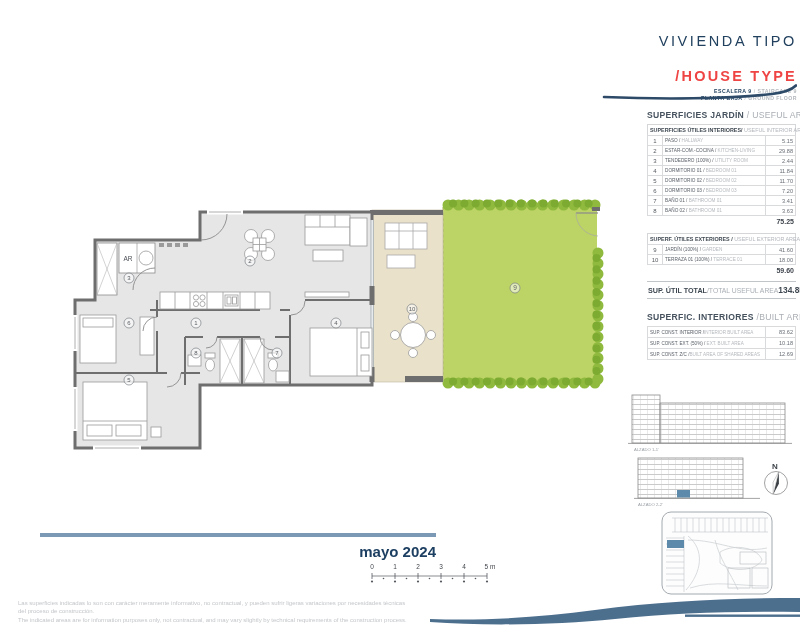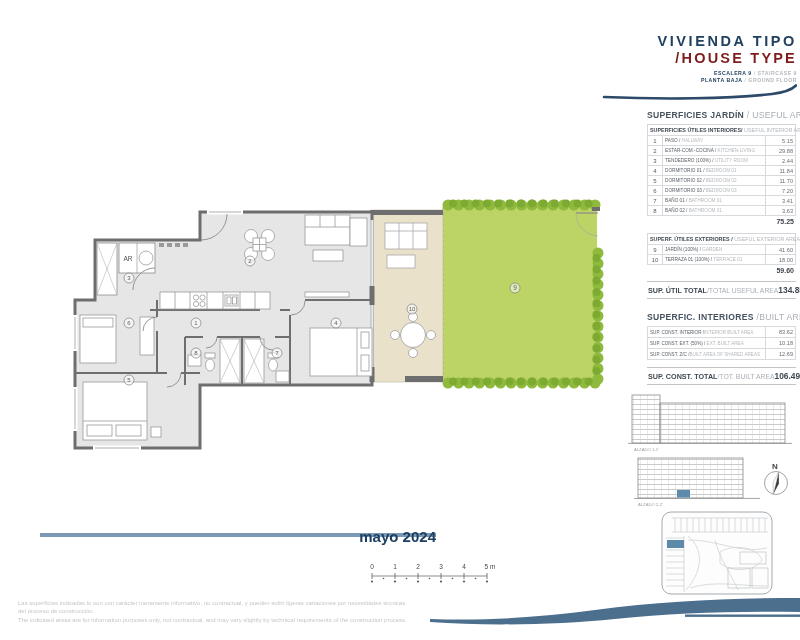--- a/index.html
+++ b/index.html
@@ -2,22 +2,22 @@
 <html><head>
 <meta charset="utf-8">
 <style>
   html,body{margin:0;padding:0;}
   body{width:800px;height:640px;position:relative;overflow:hidden;background:#ffffff;
        font-family:"Liberation Sans",sans-serif;-webkit-font-smoothing:antialiased;}
 
   
   .hdr{position:absolute;top:28px;left:555px;width:242px;display:flex;justify-content:flex-end;align-items:flex-start;gap:7px;}
   .hdr-titles{text-align:right;padding-top:5px;}
-  .hdr-line1{font-size:14.5px;font-weight:bold;letter-spacing:2.6px;color:#21415f;line-height:1.15;}
-  .hdr-line2{font-size:14.5px;font-weight:bold;letter-spacing:2.2px;color:#7f1d1d;line-height:1.15;}
+  .hdr-line1{font-size:14.5px;font-weight:normal;letter-spacing:2.6px;color:#21415f;line-height:1.15;}
+  .hdr-line2{font-size:14.5px;font-weight:bold;letter-spacing:2.2px;color:#ef4444;line-height:1.15;margin-top:18px;}
   .hdr-subs{margin-top:4px;font-size:5.2px;letter-spacing:.5px;line-height:1.35;}
   .hdr-subs .es{color:#21415f;font-weight:bold;}
   .hdr-subs .sl{color:#b3b7bc;}
   .hdr-subs .en{color:#b3b7bc;font-weight:bold;}
   .hdr-code{font-size:45px;font-weight:bold;color:#21415f;line-height:.95;letter-spacing:-1px;}
   .hdr-swoosh{position:absolute;top:84px;left:600px;}
 
   
   .rcol{position:absolute;left:647px;top:110px;width:149px;}
   .sec-title{font-size:8.6px;letter-spacing:.3px;white-space:nowrap;margin-bottom:4px;}
@@ -46,21 +46,21 @@
   td.blbl .es{color:#5a6068;}
   td.blbl .en{color:#b5b9be;}
   td.bval{width:25px;text-align:right;font-size:5.6px;color:#686e75;}
 
   
   .plan-svg{position:absolute;left:55px;top:165px;}
   .drw-svg{position:absolute;left:620px;top:390px;}
 
   
   .maybar{position:absolute;left:40px;top:533px;width:396px;height:4px;background:#7b98b4;}
-  .mayo{position:absolute;left:236px;top:528px;width:200px;text-align:right;
+  .mayo{position:absolute;left:236px;top:543px;width:200px;text-align:right;
         font-size:15px;font-weight:bold;color:#1d3f61;}
   .scale-svg{position:absolute;left:362px;top:560px;}
   .disclaimer{position:absolute;left:18px;top:599px;width:600px;font-size:6px;line-height:1.4;color:#c3c6ca;}
   .foot-swoosh{position:absolute;left:430px;top:592px;}
 </style>
 </head>
 <body>
 
 <div class="hdr">
   <div class="hdr-titles">
@@ -169,25 +169,20 @@
     <tr>
           <td class="blbl"><span class="es">SUP. CONST. EXT. (50%) /</span><span class="en"> EXT. BUILT AREA</span></td>
           <td class="bval">10.18</td>
         </tr>
     <tr>
           <td class="blbl"><span class="es">SUP. CONST. Z/C /</span><span class="en">BUILT AREA OF SHARED AREAS</span></td>
           <td class="bval">12.69</td>
         </tr>
     </tbody>
   </table>
-  <div class="total-row">
-    <span class="es">SUP. CONST. TOTAL</span>
-      <span class="en">/TOT. BUILT AREA</span>
-    <span class="tval">106.49</span>
-  </div>
 </div>
 
 <svg class="plan-svg" width="570" height="300" viewBox="0 0 570 300">
 
   <g>
     <rect x="388" y="40" width="154" height="178" fill="#bcd365"></rect>
     <line x1="388" y1="42" x2="388" y2="216" stroke="#a4ad56" stroke-width="1" stroke-dasharray="3 2.5"></line>
     <g>
       <path d="M393,40 H540" fill="none" stroke="#8fba3e" stroke-width="11" stroke-dasharray="0.1 10.4" stroke-linecap="round"></path>
       <path d="M398,38.5 H536" fill="none" stroke="#7dab32" stroke-width="8" stroke-dasharray="0.1 11.2" stroke-linecap="round"></path>

